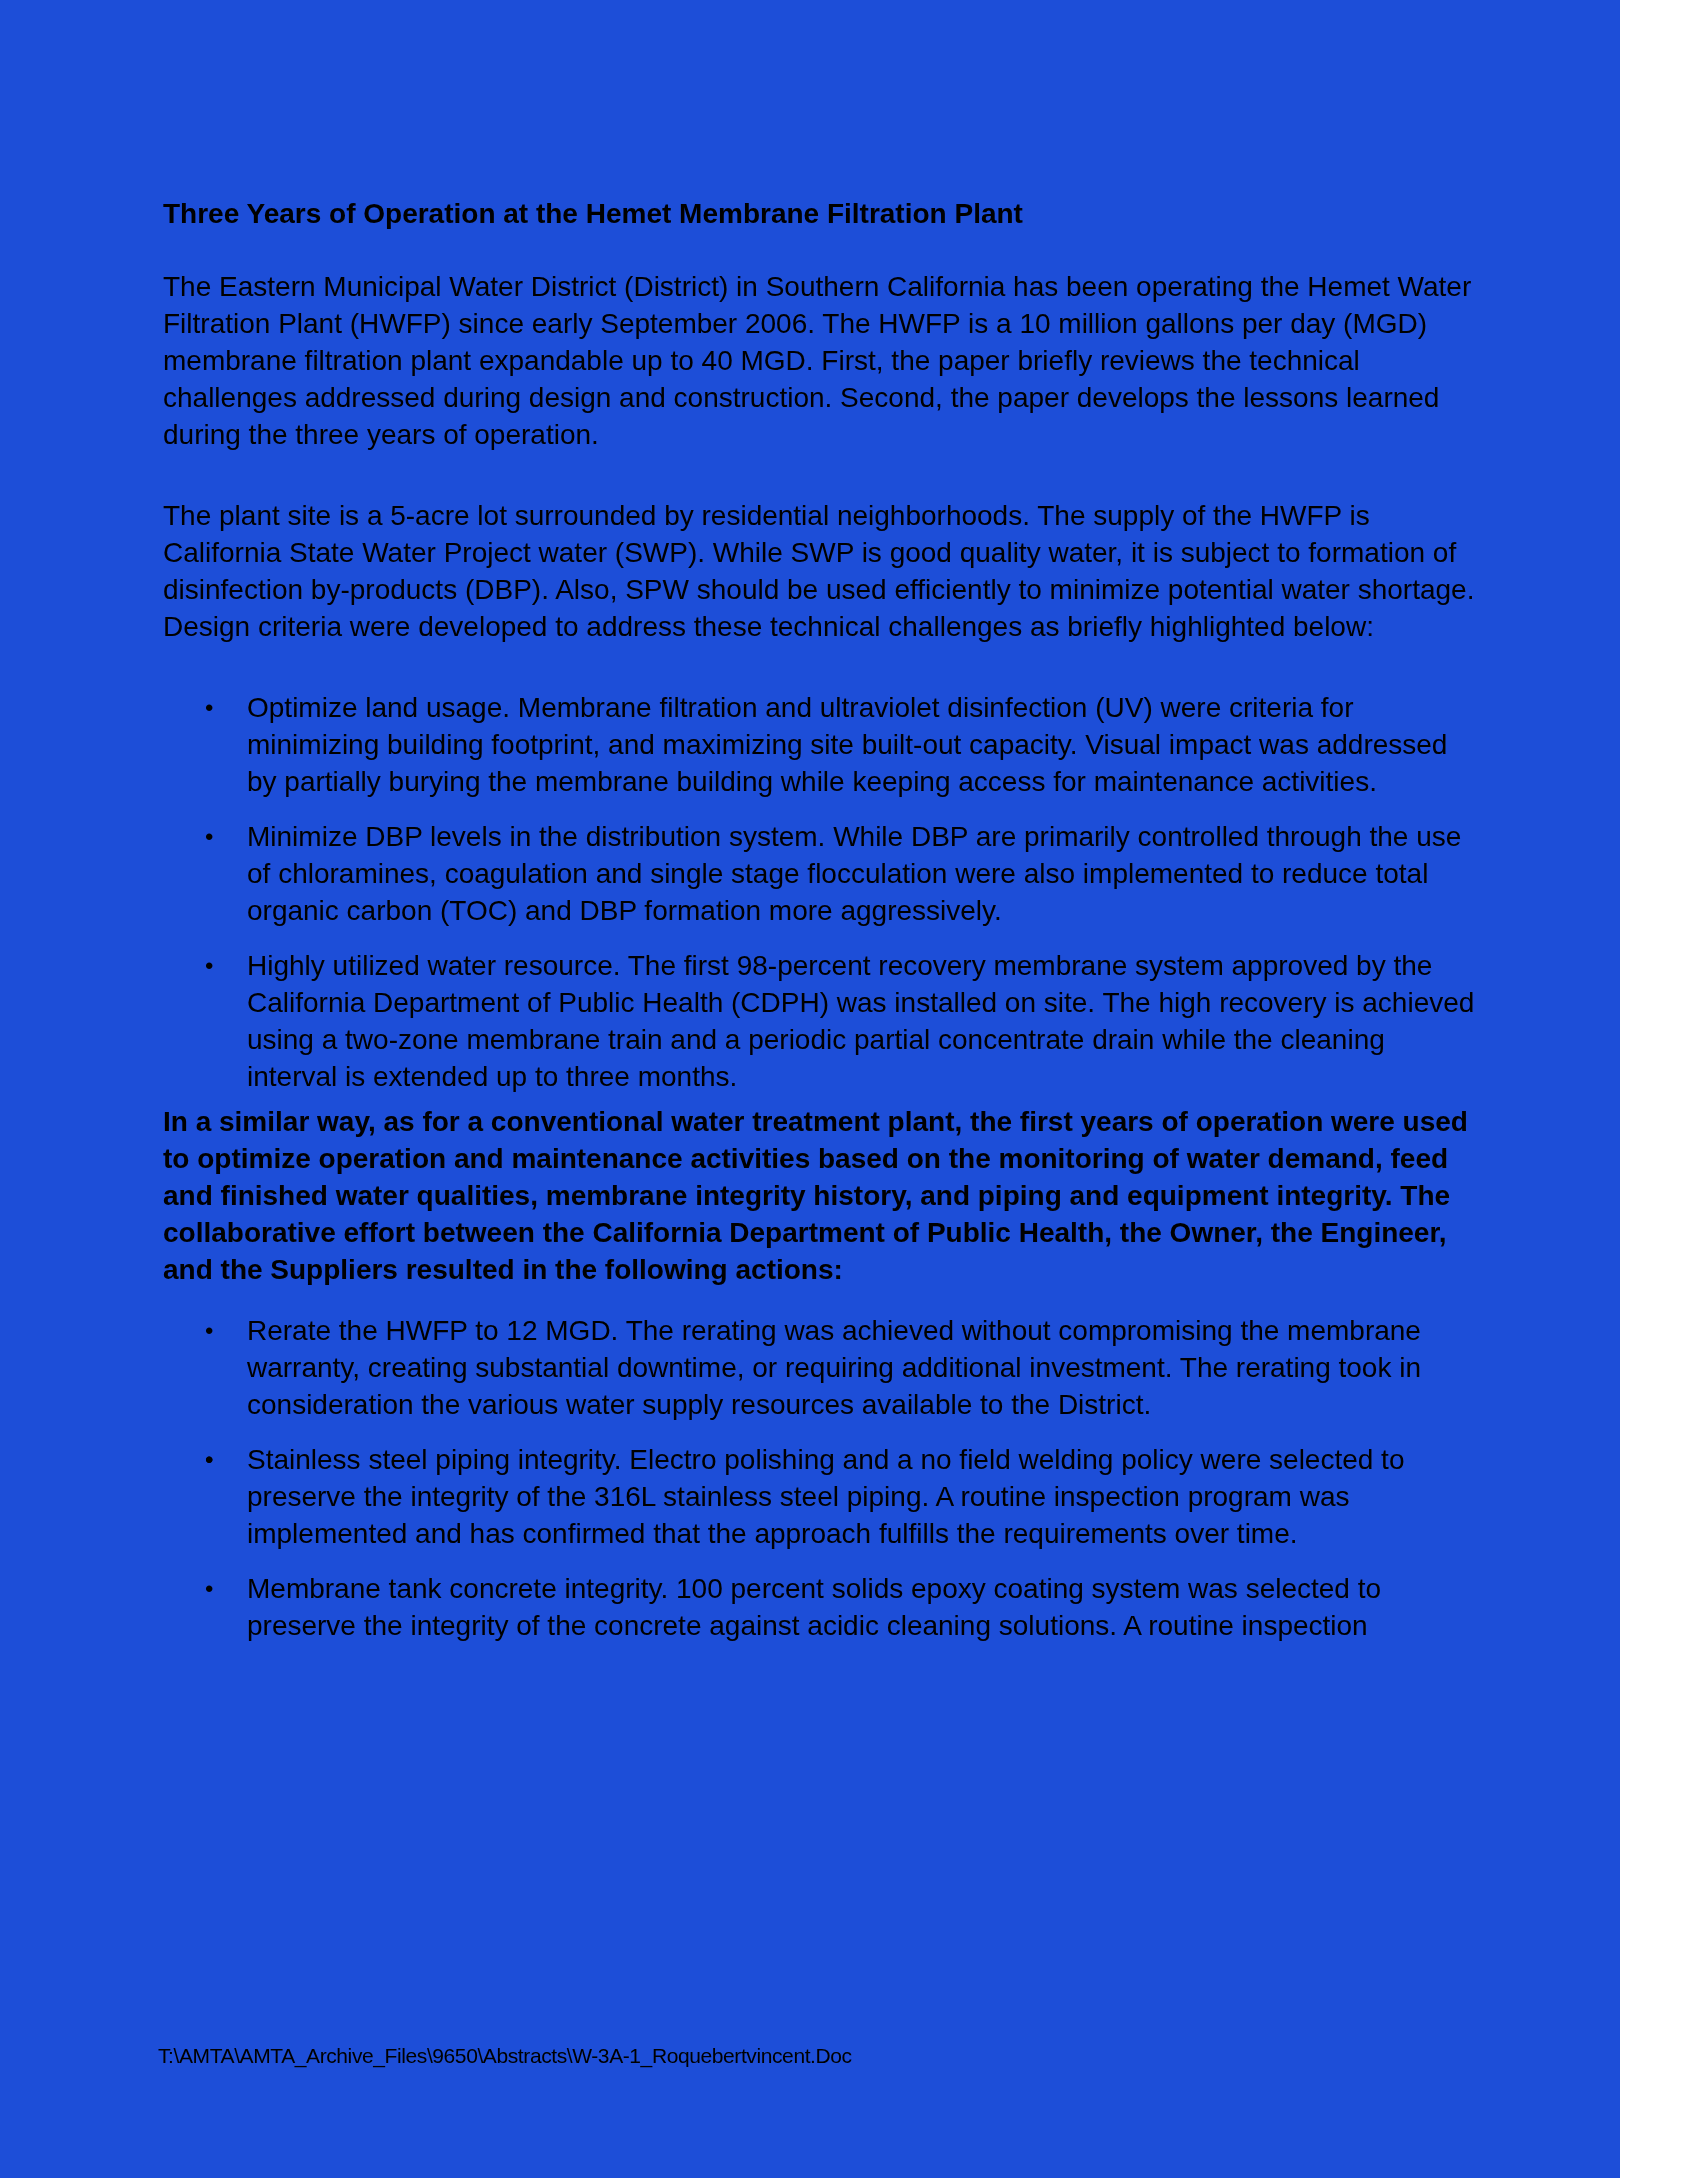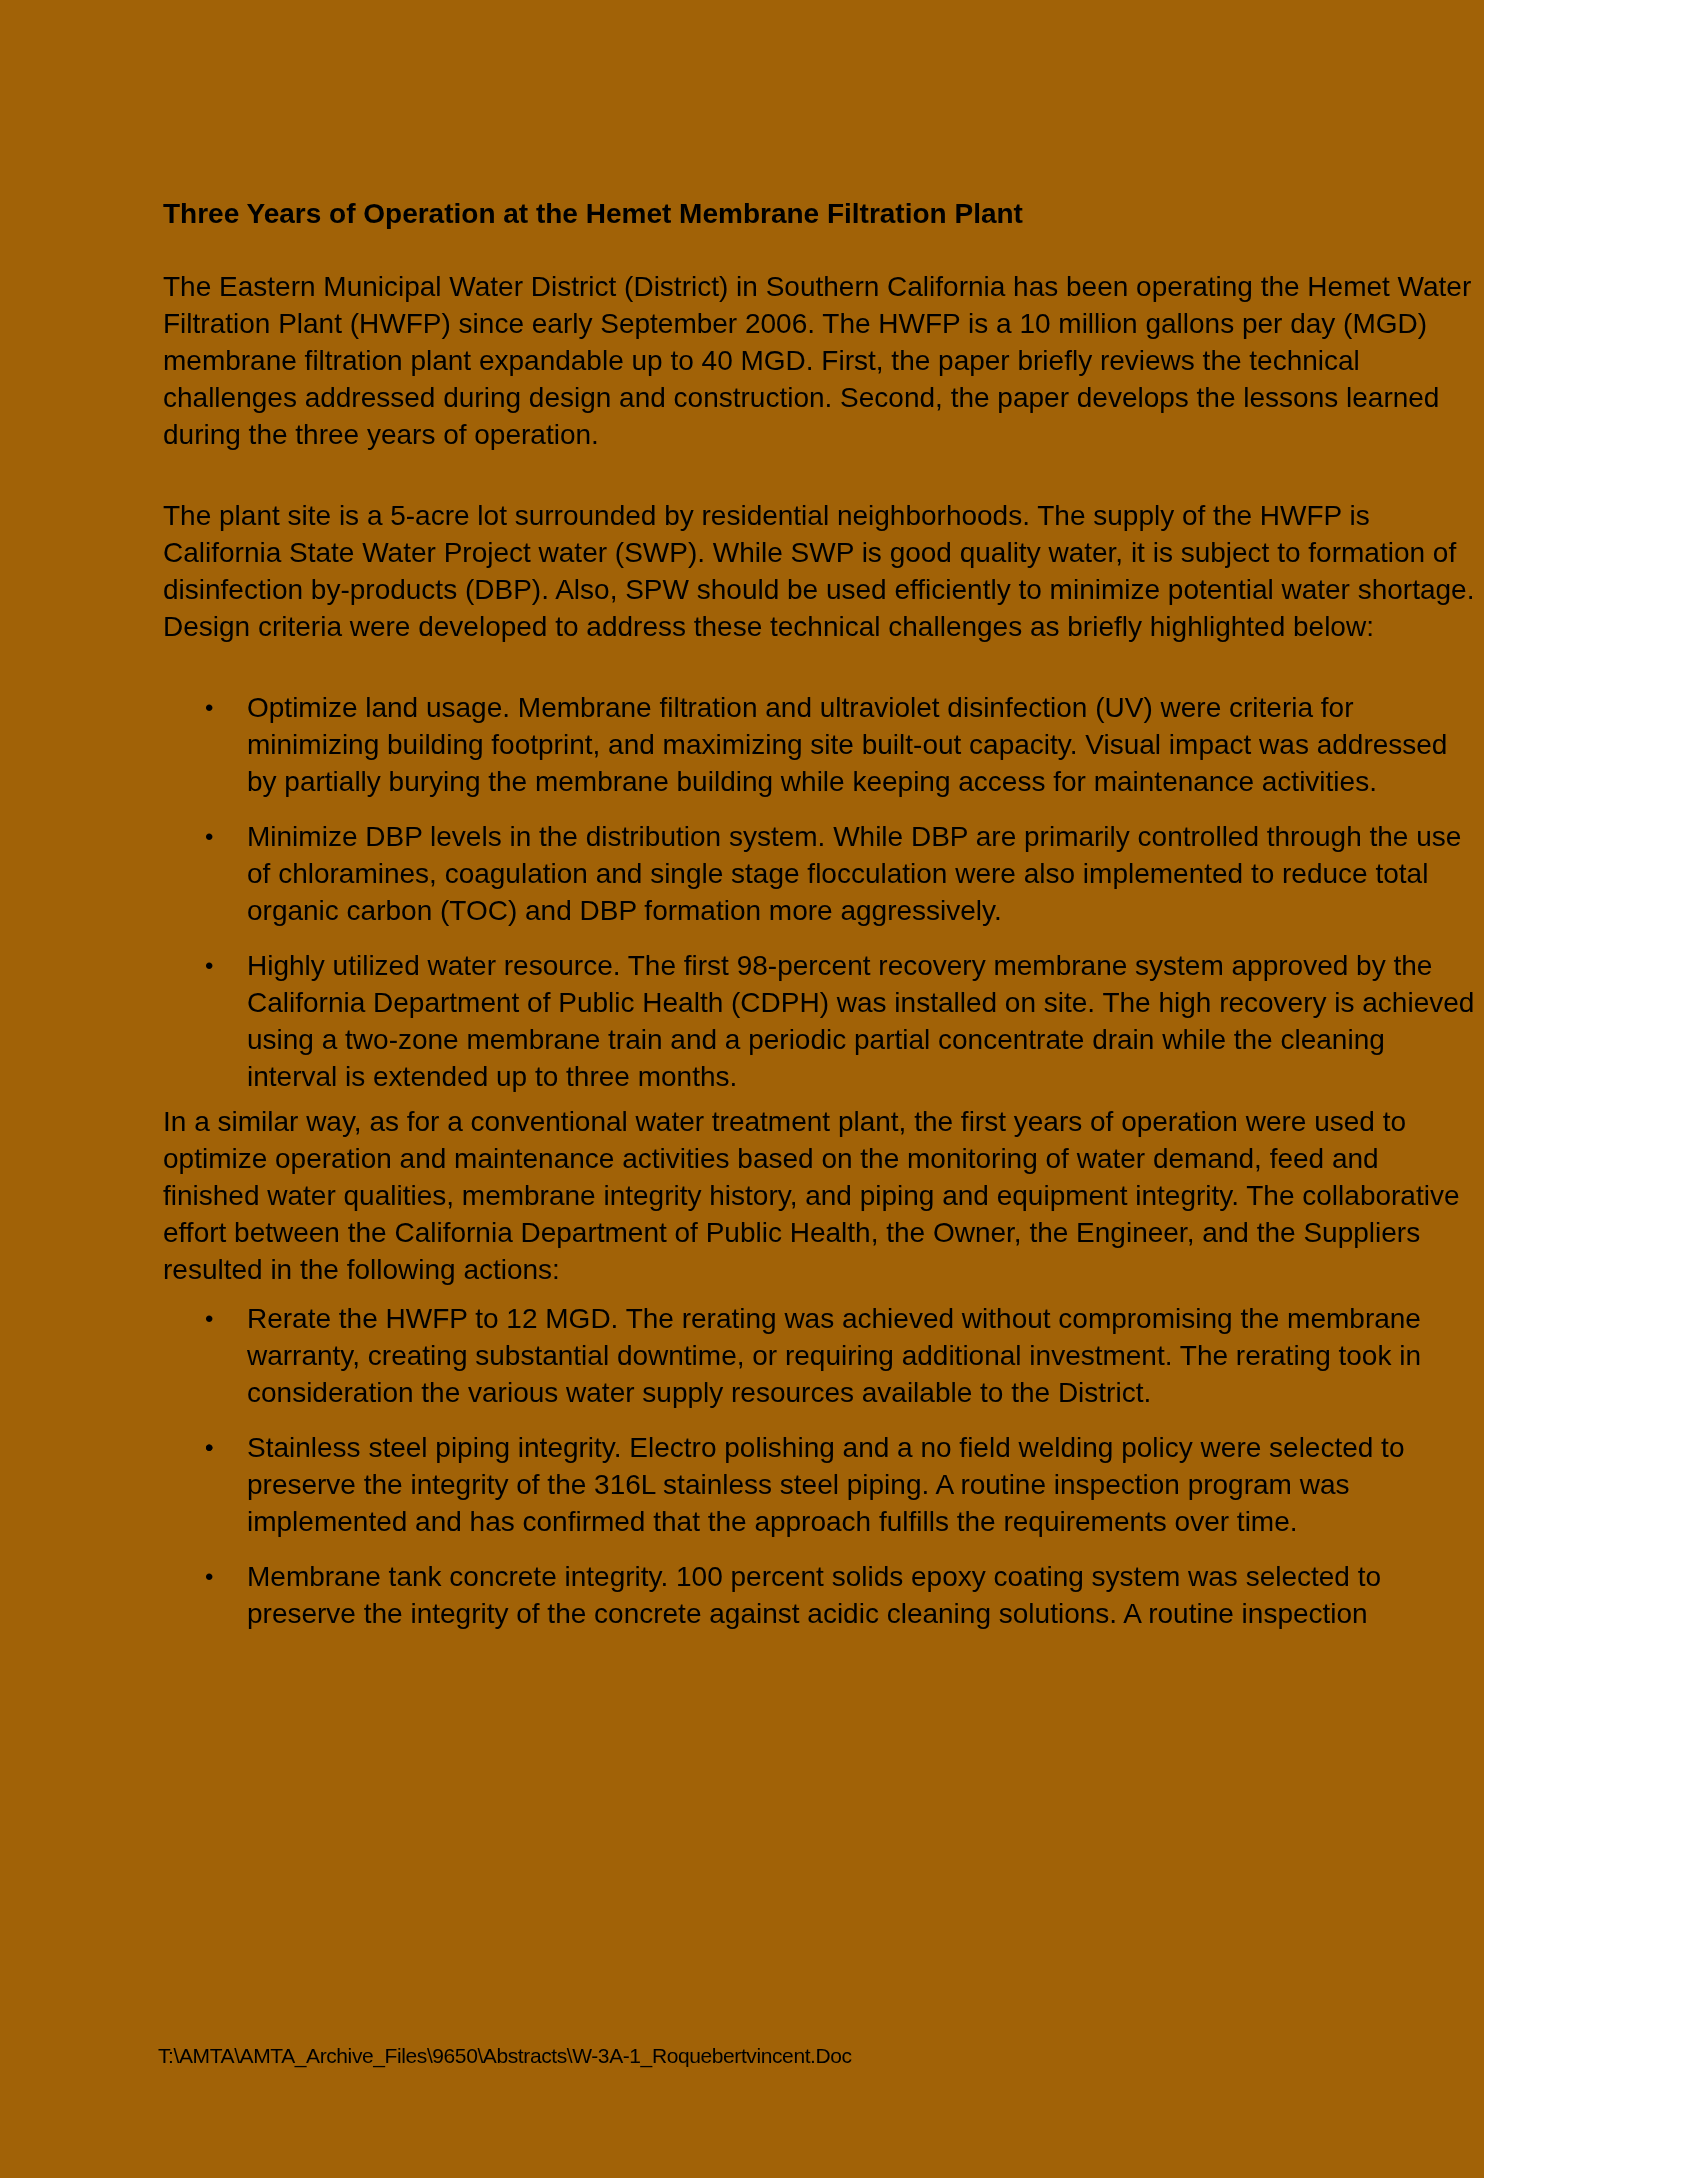--- a/index.html
+++ b/index.html
@@ -2,23 +2,23 @@
 <html><head>
 <meta charset="utf-8">
 <style>
   * { margin: 0; padding: 0; box-sizing: border-box; }
   html, body {
     background: #ffffff;
     font-family: "Liberation Sans", "DejaVu Sans", sans-serif;
   }
   .page {
     position: relative;
-    width: 1484px;
+    width: 1620px;
     height: 2178px;
-    background: #a16207;
+    background: #1d4ed8;
     color: #000000;
     overflow: hidden;
   }
   .content {
     position: absolute;
     left: 163px;
     top: 195px;
     width: 1317px;
     font-size: 28px;
     line-height: 37px;
@@ -30,21 +30,22 @@
     margin: 0 0 36px 0;
   }
   .authors {
     font-weight: bold;
     margin: 0 0 51px 0;
   }
   .para {
     margin: 0 0 44px 0;
   }
   .para.tight-bottom {
-    margin-bottom: 12px;
+    margin-bottom: 24px;
+    font-weight: bold;
   }
   .bullet-list {
     list-style: none;
     margin: 0 0 8px 0;
     padding: 0;
   }
   .bullet-item {
     position: relative;
     padding-left: 84px;
     margin-bottom: 18px;

